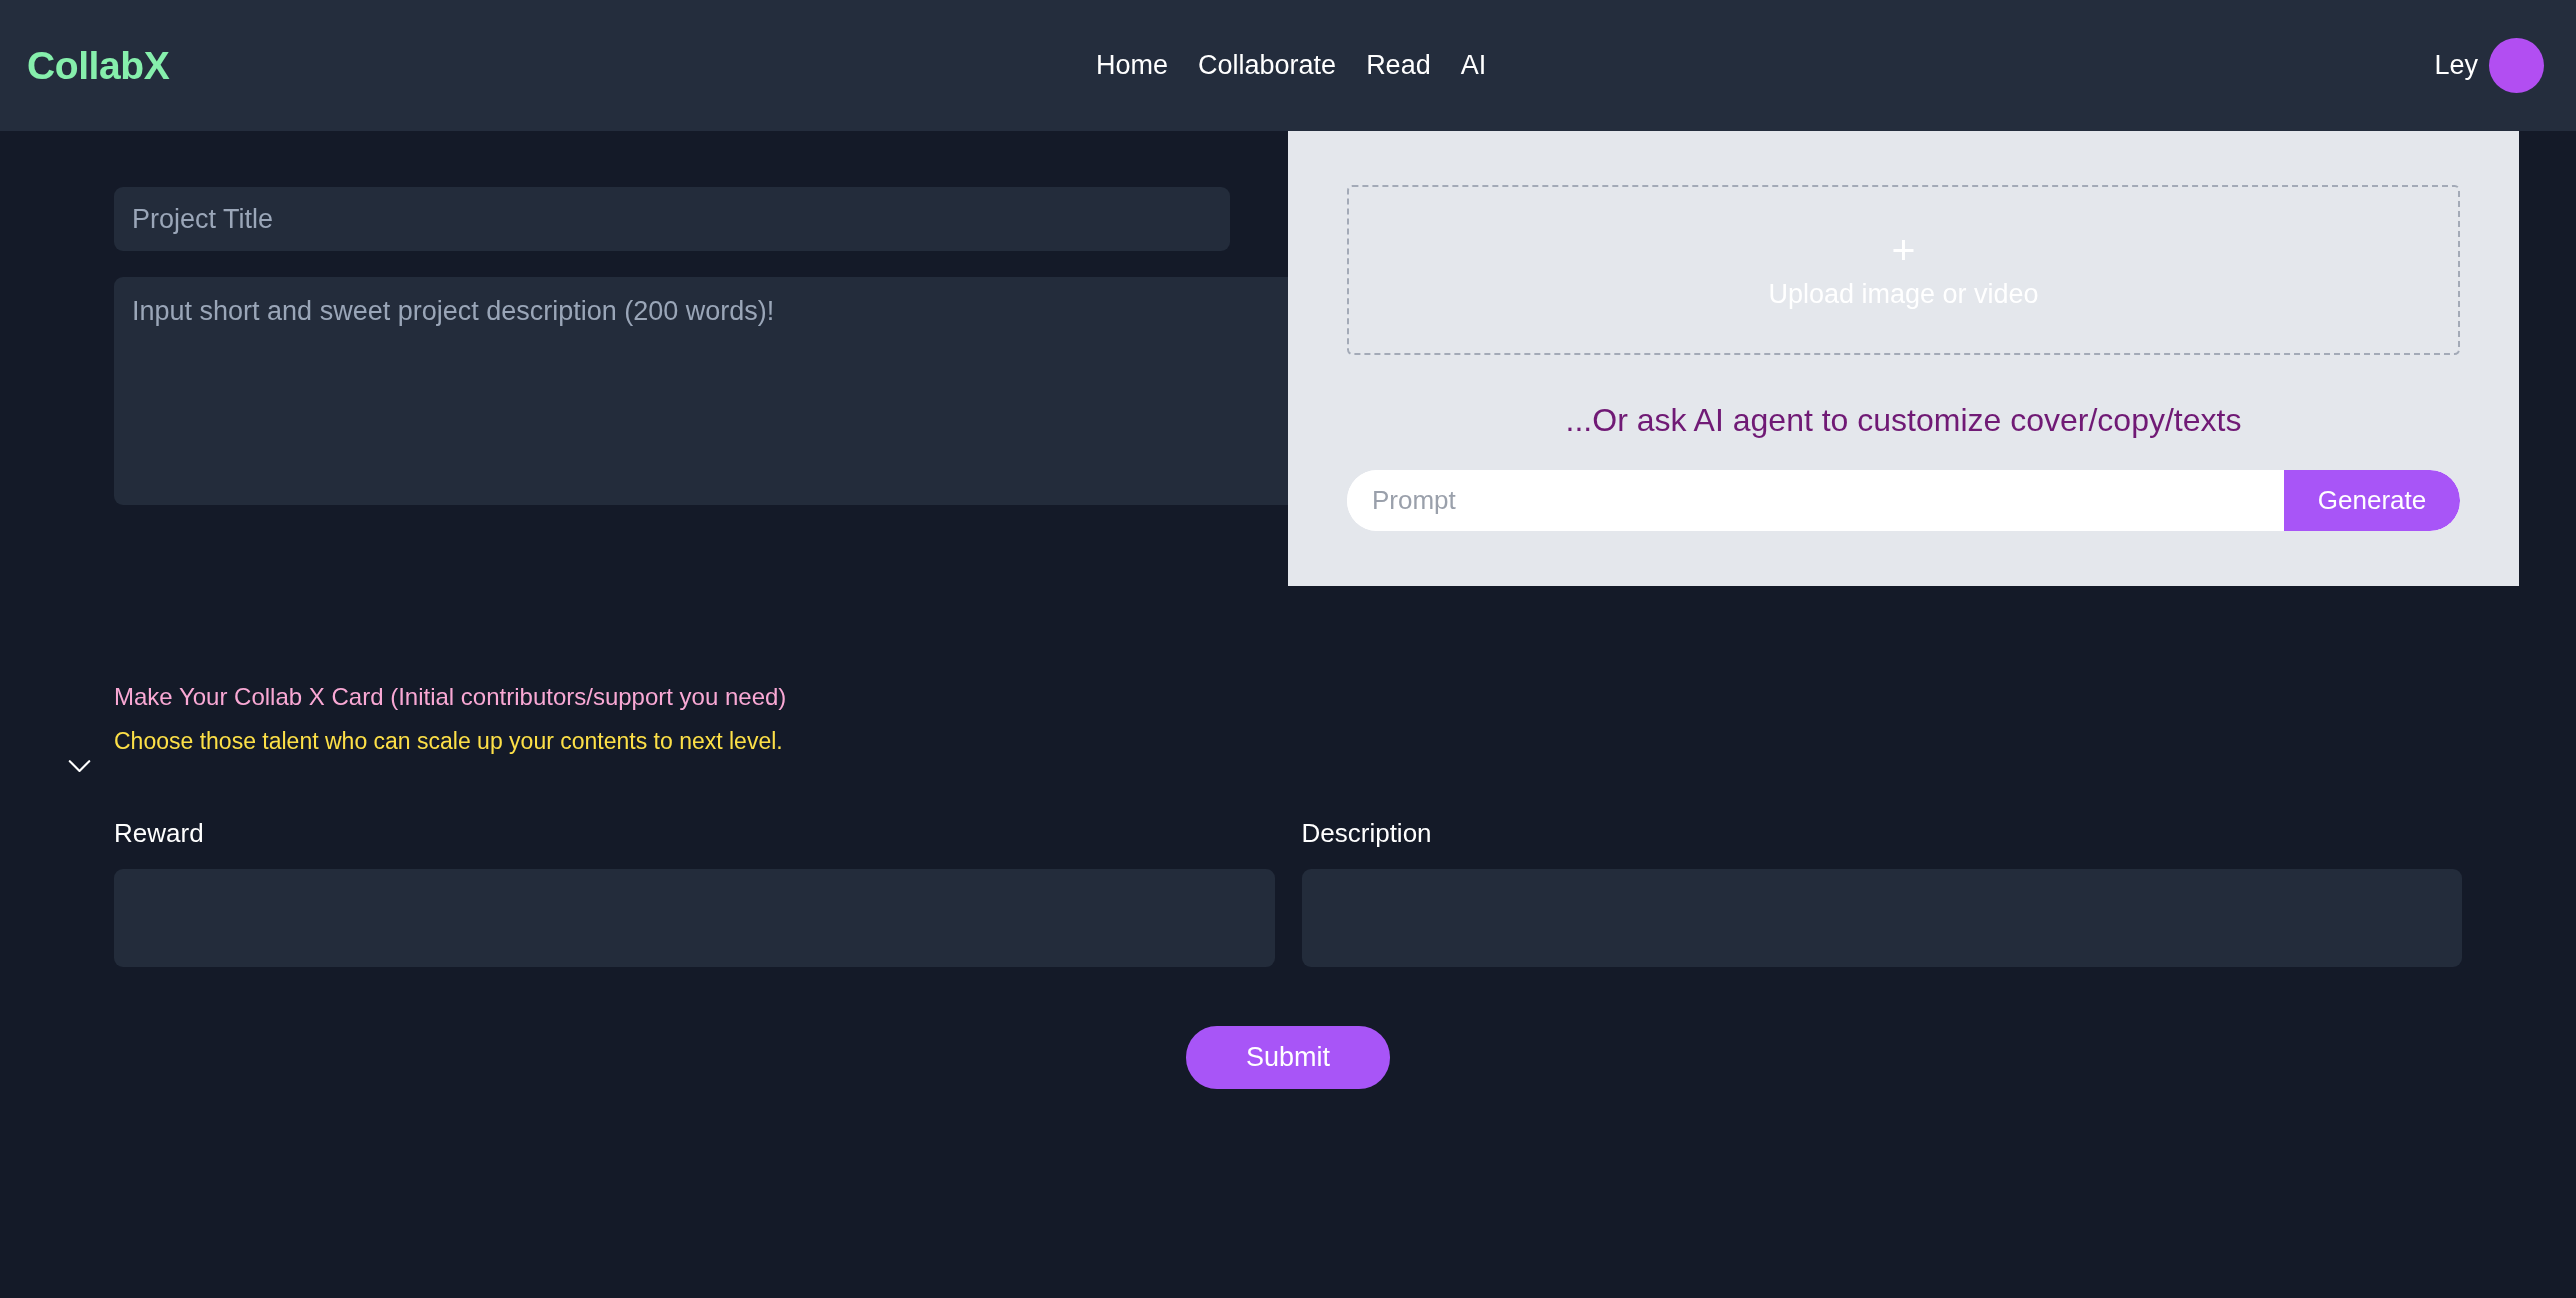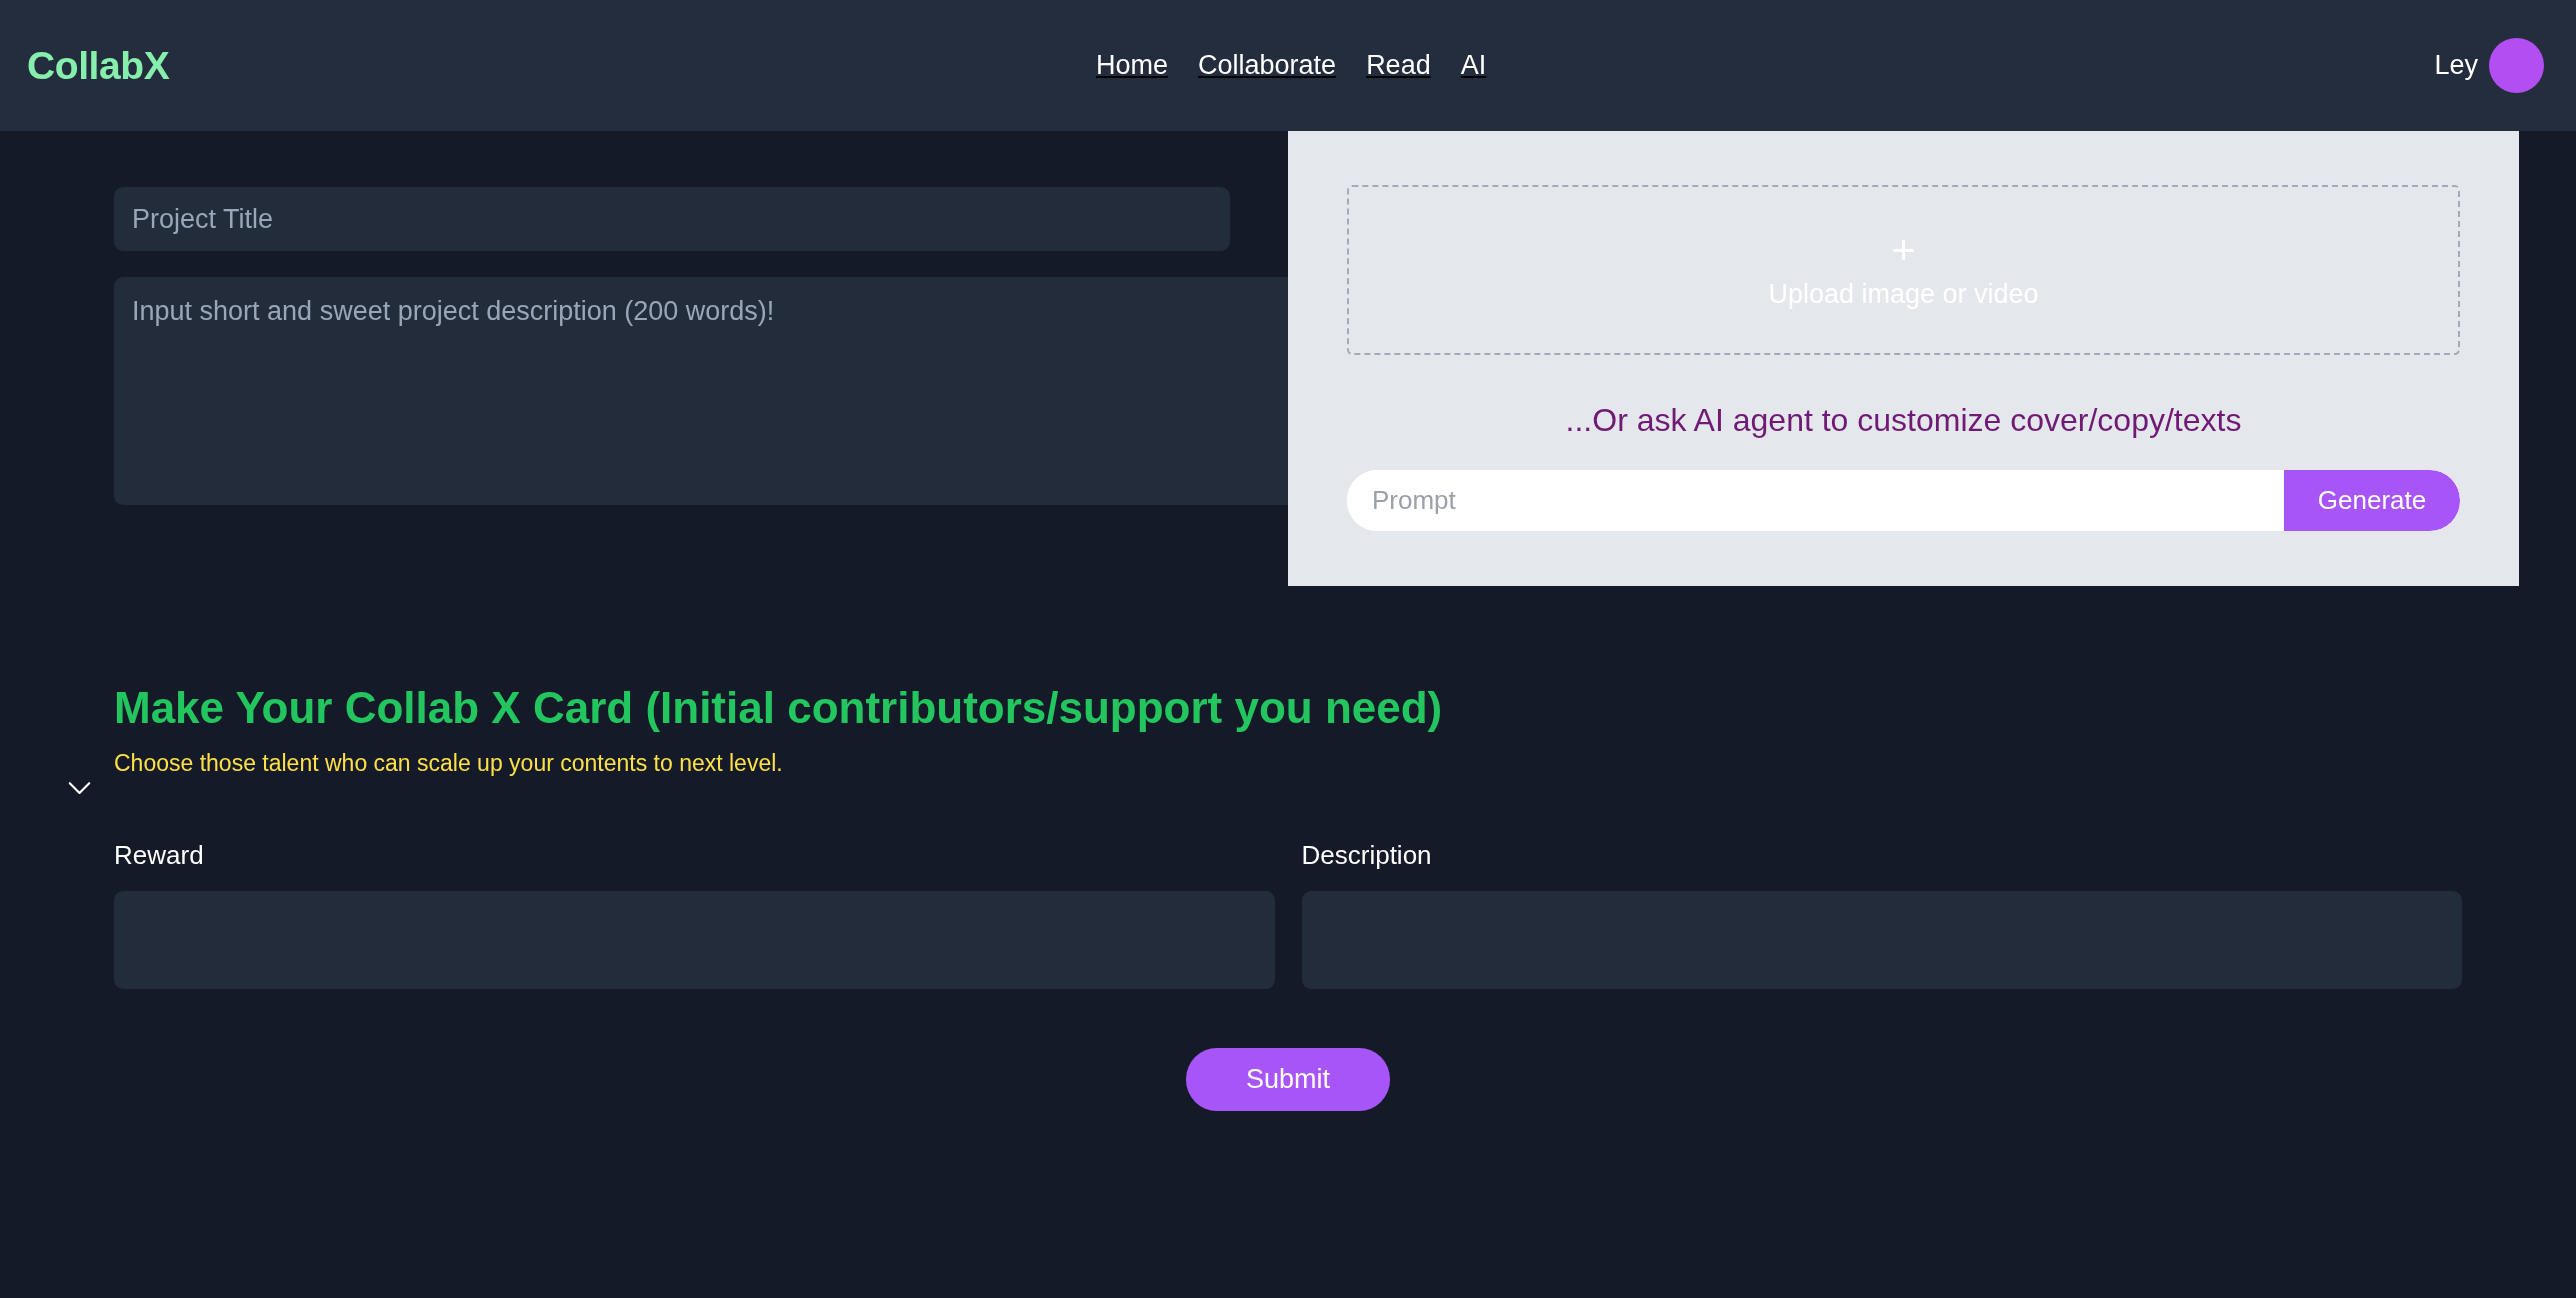--- a/index.html
+++ b/index.html
@@ -27,21 +27,20 @@
     color: #86efac;
     letter-spacing: -0.4px;
     white-space: nowrap;
   }
   .nav {
     position: absolute;
     left: 1096px;
     display: flex;
     align-items: center;
     gap: 30px;
-    text-decoration: underline;
   }
   .nav-item {
     font-size: 27px;
     color: #ffffff;
     cursor: pointer;
     white-space: nowrap;
   }
   .user-area {
     position: absolute;
     right: 32px;
@@ -177,23 +176,23 @@
     cursor: pointer;
     border-radius: 0 30px 30px 0;
   }
 
   
   .card-section {
     padding: 0 114px 0 114px;
     margin-top: 97px;
   }
   .section-title {
-    font-size: 44px;
-    font-weight: bold;
-    color: #22c55e;
+    font-size: 24px;
+    font-weight: normal;
+    color: #f9a8d4;
   }
   .section-sub {
     font-size: 23px;
     color: #fde047;
     margin-top: 17px;
   }
   .select-pill {
     margin-top: 30px;
     width: 407px;
     height: 55px;

